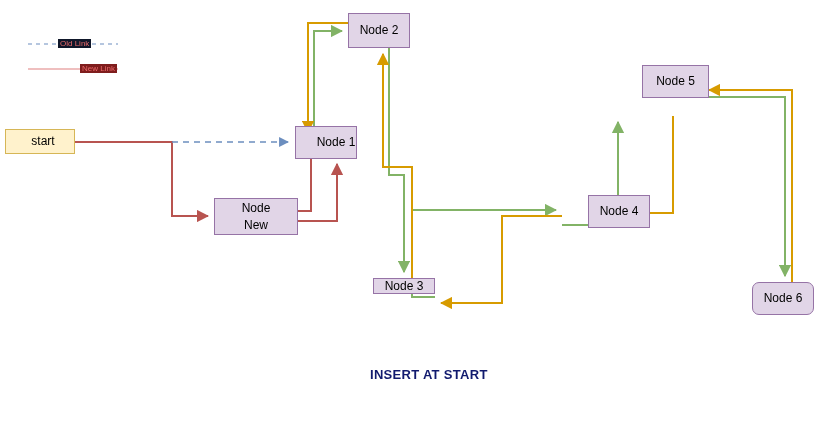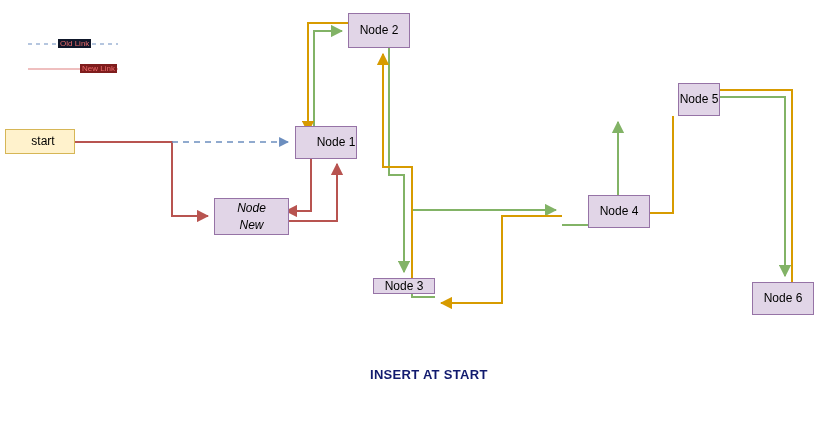--- a/index.html
+++ b/index.html
@@ -98,20 +98,20 @@
 <div class="node yellow" style="left:5px;top:129px;width:70px;height:25px;">start</div>
 
 <div class="node purple" style="left:295px;top:126px;width:62px;height:33px;padding-left:20px;">Node 1</div>
 
 <div class="node purple" style="left:348px;top:13px;width:62px;height:35px;">Node 2</div>
 
 <div class="node purple" style="left:373px;top:278px;width:62px;height:16px;">Node 3</div>
 
 <div class="node purple" style="left:588px;top:195px;width:62px;height:33px;">Node 4</div>
 
-<div class="node purple" style="left:642px;top:83px;width:42px;height:33px;margin-left:36px;">Node 5</div>
+<div class="node purple" style="left:642px;top:65px;width:67px;height:33px;">Node 5</div>
 
-<div class="node purple" style="left:752px;top:282px;width:62px;height:33px;">Node 6</div>
+<div class="node purple" style="left:752px;top:282px;width:62px;height:33px;border-radius:7px;">Node 6</div>
 
-<div class="node purple" style="left:214px;top:198px;width:75px;height:37px;white-space:pre-line;font-style:italic;">Node
+<div class="node purple" style="left:214px;top:198px;width:84px;height:37px;white-space:pre-line;">Node
 New</div>
 
 <div id="title" style="left:370px;top:367px;">INSERT AT START</div>
 
 </body></html>

